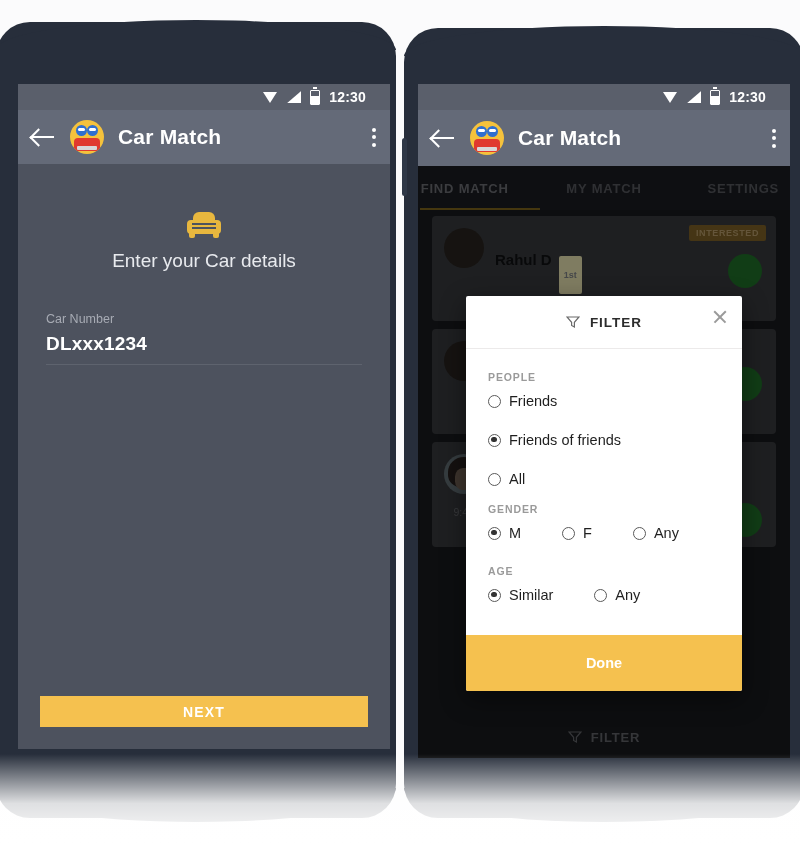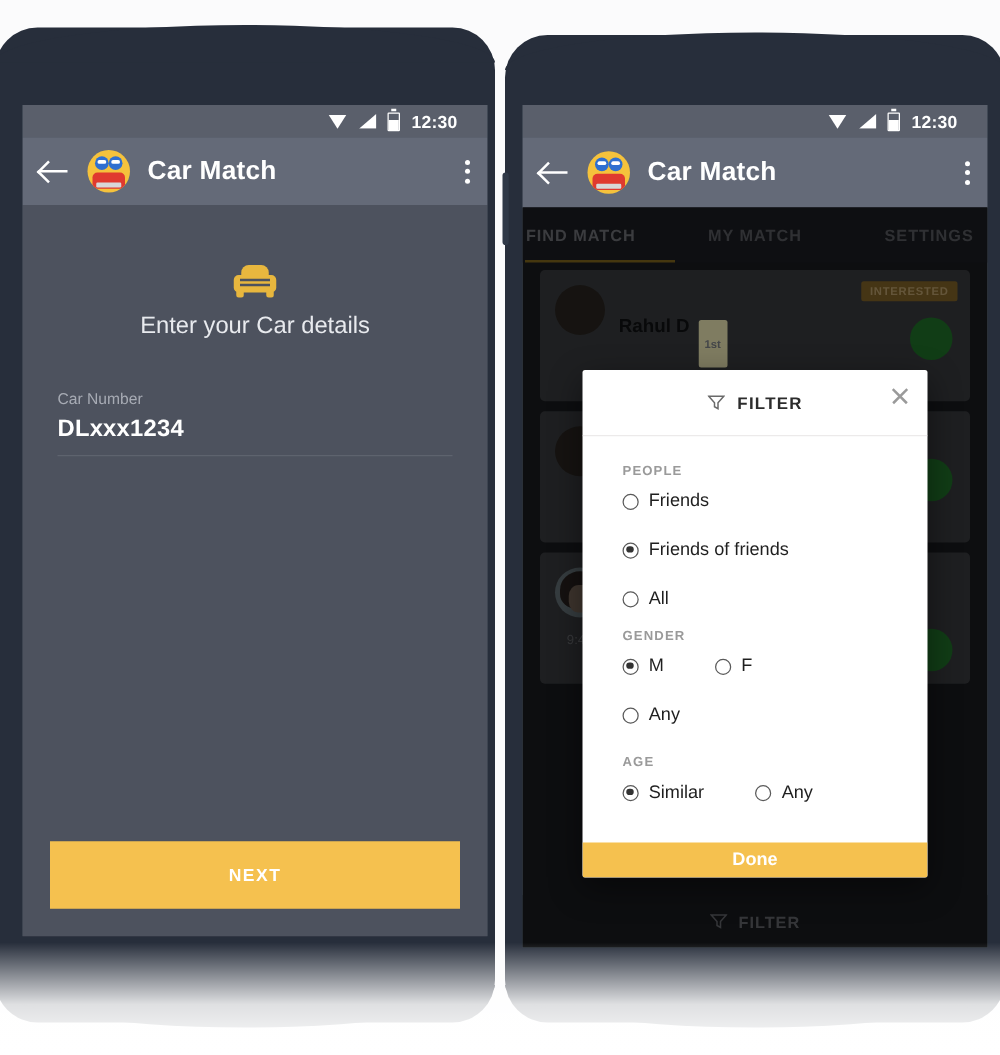--- a/index.html
+++ b/index.html
@@ -73,21 +73,21 @@
   .ic-car .base:before{content:"";position:absolute;left:5px;top:3px;width:24px;height:2px;background:#4d525e;box-shadow:0 4px 0 #4d525e;}
   .ic-car .w1,.ic-car .w2{position:absolute;bottom:-2px;width:6px;height:5px;background:#e8b73e;border-radius:0 0 2px 2px;}
   .ic-car .w1{left:2px;} .ic-car .w2{right:2px;}
   .empty-title{color:#e8eaee;font-size:19px;margin-top:14px;font-weight:400;}
 
   .fields{padding:40px 28px 0;}
   .field{padding-bottom:9px;border-bottom:1px solid #5e636e;margin-bottom:22px;}
   .field-label{color:#a7abb4;font-size:12.5px;margin-bottom:7px;}
   .field-value{color:#ffffff;font-size:19px;font-weight:700;letter-spacing:.2px;}
 
-  .btn-next{position:absolute;left:22px;right:22px;bottom:22px;height:54px;background:#f5c14f;
+  .btn-next{position:absolute;left:22px;right:22px;bottom:22px;height:31px;background:#f5c14f;
     color:#fff;font-size:14px;font-weight:700;letter-spacing:1.2px;display:flex;align-items:center;justify-content:center;}
 
   
   .body-right{background:#1b1d21;height:calc(100% - 82px);position:relative;}
   .tabs{display:flex;height:44px;align-items:center;background:#1d1f24;position:relative;gap:46px;}
   .tab{flex:1;text-align:center;font-size:13px;font-weight:700;letter-spacing:.8px;color:#5e6067;}
   .tab.active{color:#76787f;}
   .tab-ind{position:absolute;left:2px;bottom:0;width:120px;height:2.5px;background:#8a6f1e;}
 
   .cards{padding:6px 14px 0;position:relative;}
@@ -125,30 +125,30 @@
 
   
   .dialog{position:absolute;left:48px;right:48px;top:212px;background:#fff;border-radius:2px;
     box-shadow:0 8px 26px rgba(0,0,0,.45);overflow:hidden;}
   .dlg-head{height:52px;display:flex;align-items:center;justify-content:center;gap:10px;
     border-bottom:1px solid #eceaea;position:relative;}
   .dlg-title{font-size:13.5px;font-weight:700;letter-spacing:1px;color:#2c2c2c;}
   .ic-close{position:absolute;right:14px;top:13px;width:16px;height:16px;cursor:pointer;}
   .ic-close:before,.ic-close:after{content:"";position:absolute;left:0;top:7px;width:16px;height:1.6px;background:#9a9a9a;}
   .ic-close:before{transform:rotate(45deg);} .ic-close:after{transform:rotate(-45deg);}
-  .dlg-body{padding:22px 32px 20px;}
+  .dlg-body{padding:22px 22px 20px;}
   .grp{margin-bottom:16px;}
   .grp:last-child{margin-bottom:4px;}
   .grp-label{color:#9a9a9a;font-size:10.5px;font-weight:700;letter-spacing:.9px;margin-bottom:10px;}
   .opts{display:flex;align-items:center;flex-wrap:wrap;gap:15px;}
   .opt{display:flex;align-items:center;gap:8px;margin-right:26px;margin-bottom:8px;cursor:pointer;}
   .radio{width:13px;height:13px;border-radius:50%;border:1.6px solid #5a5a5a;flex:none;position:relative;box-sizing:border-box;}
   .radio.on:after{content:"";position:absolute;left:2.4px;top:2.4px;width:5.6px;height:5.6px;border-radius:50%;background:#333;}
   .opt-label{font-size:14.5px;color:#1f1f1f;}
-  .dlg-done{height:28px;background:#f5c14f;color:#fff;font-size:14.5px;font-weight:700;
+  .dlg-done{height:56px;background:#f5c14f;color:#fff;font-size:14.5px;font-weight:700;
     display:flex;align-items:center;justify-content:center;cursor:pointer;text-align:center;}
 </style>
 </head>
 <body>
 
 <div class="stage">
 
   <div class="phone" id="phone-left">
     <div class="shadow-top"></div>
     <div class="shadow-bot"></div>

